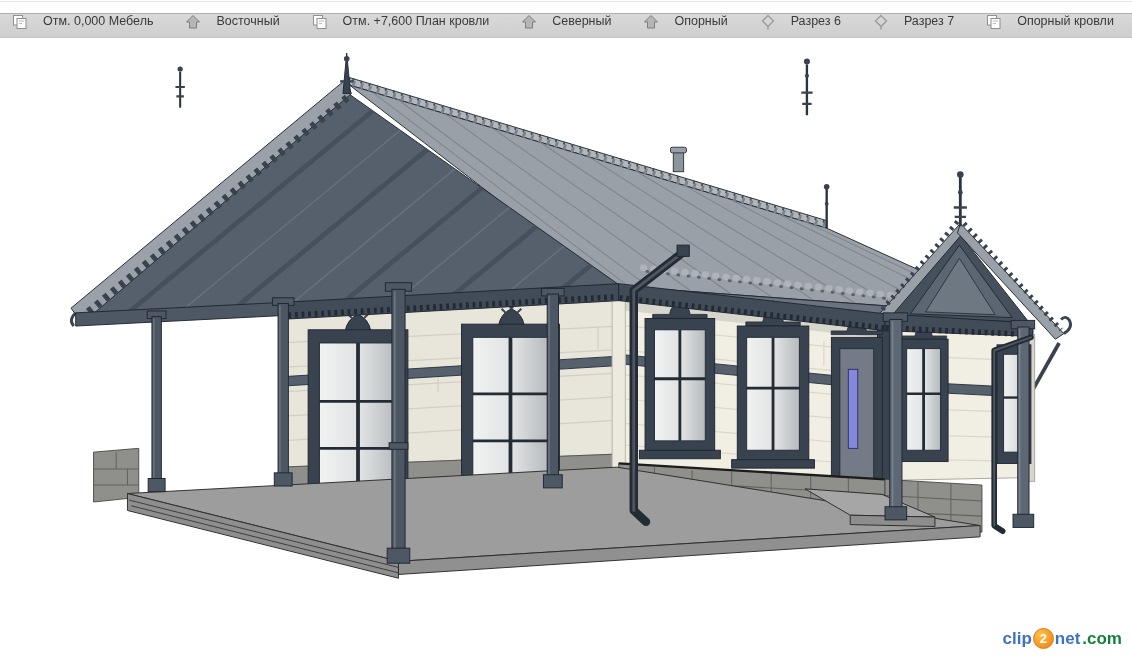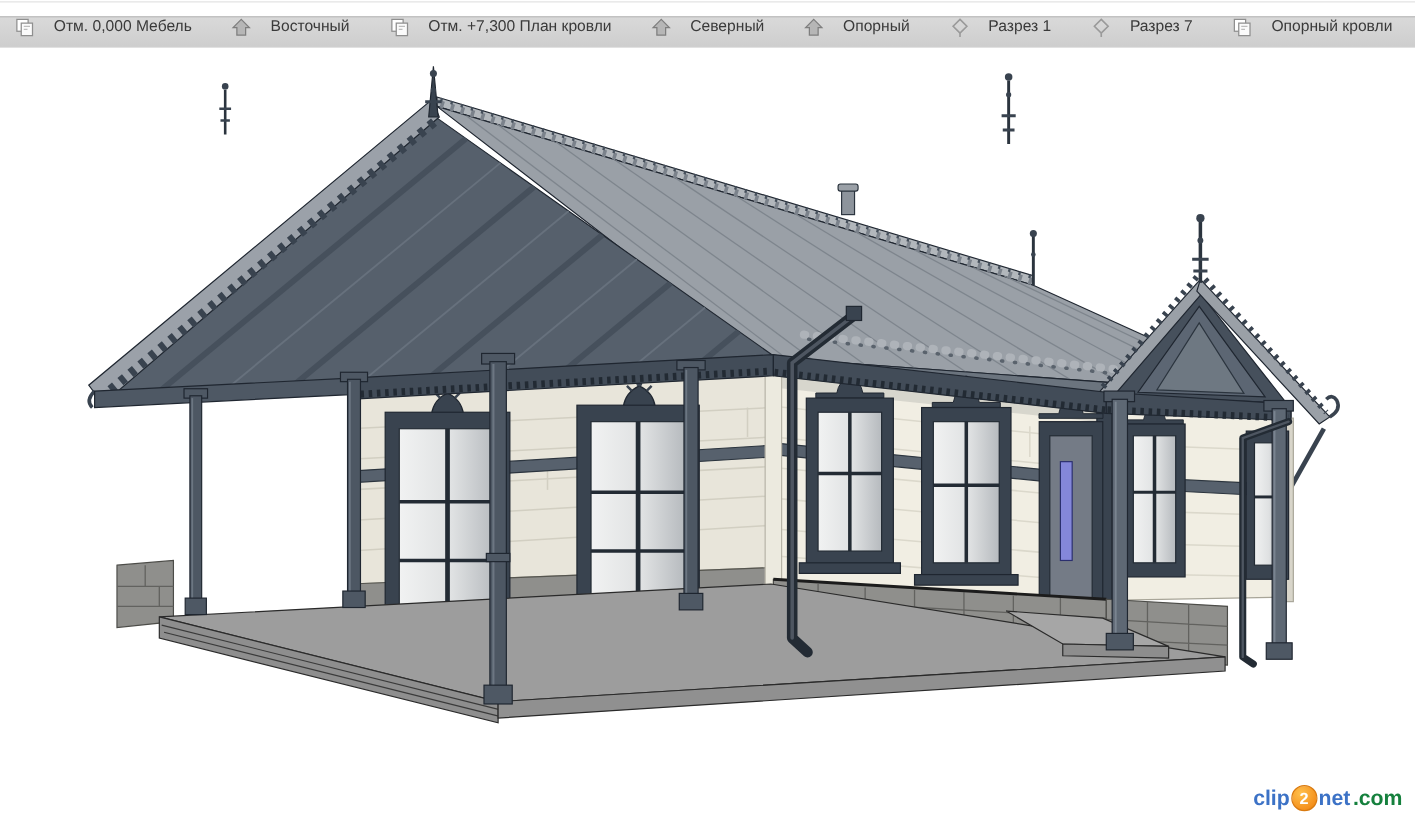--- a/index.html
+++ b/index.html
@@ -51,21 +51,21 @@
       </svg>
       <span>Восточный</span>
     </div>
 
     <div class="tab">
       <svg class="ticon" viewBox="0 0 16 16">
         <rect x="1.5" y="1.5" width="9" height="9.5" fill="#ffffff" stroke="#8f8f8f"></rect>
         <rect x="5" y="4.5" width="9" height="10" fill="#fbfbfb" stroke="#8f8f8f"></rect>
         <path d="M7 7 h5 M7 9.5 h3" stroke="#bdbdbd" fill="none"></path>
       </svg>
-      <span>Отм. +7,300 План кровли</span>
+      <span>Отм. +7,600 План кровли</span>
     </div>
 
     <div class="tab">
       <svg class="ticon" viewBox="0 0 16 16">
         <path d="M8 1.5 L14.5 8 H11.5 V14 H4.5 V8 H1.5 Z" fill="#b6b6b6" stroke="#7e7e7e"></path>
       </svg>
       <span>Северный</span>
     </div>
 
     <div class="tab">
@@ -73,21 +73,21 @@
         <path d="M8 1.5 L14.5 8 H11.5 V14 H4.5 V8 H1.5 Z" fill="#b6b6b6" stroke="#7e7e7e"></path>
       </svg>
       <span>Опорный</span>
     </div>
 
     <div class="tab">
       <svg class="ticon" viewBox="0 0 16 16">
         <path d="M8 1.5 L13.5 7 L8 12.5 L2.5 7 Z" fill="none" stroke="#9a9a9a" stroke-width="1.3"></path>
         <path d="M8 12.5 V15.5" stroke="#9a9a9a" stroke-width="1.3"></path>
       </svg>
-      <span>Разрез 1</span>
+      <span>Разрез 6</span>
     </div>
 
     <div class="tab">
       <svg class="ticon" viewBox="0 0 16 16">
         <path d="M8 1.5 L13.5 7 L8 12.5 L2.5 7 Z" fill="none" stroke="#9a9a9a" stroke-width="1.3"></path>
         <path d="M8 12.5 V15.5" stroke="#9a9a9a" stroke-width="1.3"></path>
       </svg>
       <span>Разрез 7</span>
     </div>
 

